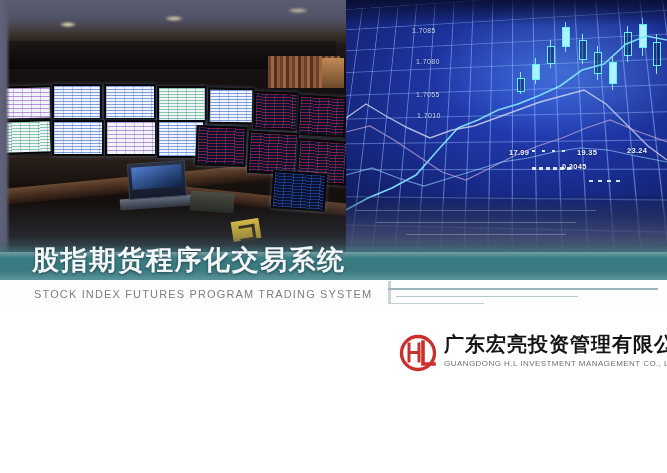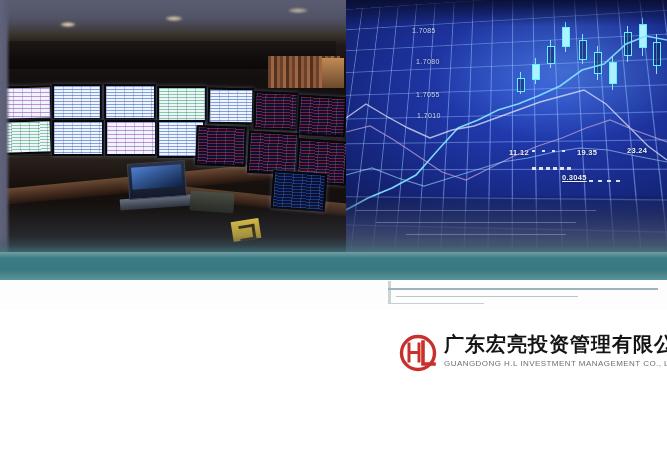--- a/index.html
+++ b/index.html
@@ -269,24 +269,24 @@
 
     <div class="chart-right">
       <div class="chart-grid"></div>
       <div class="chart-glow"></div>
 
       <div class="chart-axis-label" style="left:66px;top:27px;">1.7085</div>
       <div class="chart-axis-label" style="left:70px;top:58px;">1.7080</div>
       <div class="chart-axis-label" style="left:70px;top:91px;">1.7055</div>
       <div class="chart-axis-label" style="left:71px;top:112px;">1.7010</div>
 
-      <div class="chart-bottom-label" style="left:163px;top:148px;">11.12</div>
+      <div class="chart-bottom-label" style="left:163px;top:148px;">17.99</div>
       <div class="chart-bottom-label" style="left:231px;top:148px;">19.35</div>
       <div class="chart-bottom-label" style="left:281px;top:146px;">23.24</div>
-      <div class="chart-bottom-label" style="left:216px;top:173px;text-decoration:underline;">0.3045</div>
+      <div class="chart-bottom-label" style="left:216px;top:162px;">0.3045</div>
 
       <div class="wick" style="left:174px;top:72px;height:22px;"></div>
       <div class="candle" style="left:171px;top:78px;width:6px;height:12px;"></div>
       <div class="wick" style="left:189px;top:58px;height:26px;"></div>
       <div class="candle fill" style="left:186px;top:64px;width:6px;height:14px;"></div>
       <div class="wick" style="left:204px;top:40px;height:28px;"></div>
       <div class="candle" style="left:201px;top:46px;width:6px;height:16px;"></div>
       <div class="wick" style="left:219px;top:22px;height:30px;"></div>
       <div class="candle fill" style="left:216px;top:27px;width:6px;height:18px;"></div>
       <div class="wick" style="left:236px;top:34px;height:30px;"></div>
@@ -332,22 +332,24 @@
       <div class="chart-reflect">
         <div class="reflect-line" style="left:10px;top:14px;width:240px;"></div>
         <div class="reflect-line" style="left:30px;top:26px;width:200px;"></div>
         <div class="reflect-line" style="left:60px;top:38px;width:160px;"></div>
       </div>
     </div>
   </div>
 
   <div class="title-band"></div>
   <div class="title-band-solid"></div>
+  <div class="title-cn">股指期货程序化交易系统</div>
 
   <div class="sub-band"></div>
+  <div class="subtitle-en">STOCK  INDEX  FUTURES  PROGRAM   TRADING  SYSTEM</div>
 
   <div class="deco deco-tick"></div>
   <div class="deco deco-1"></div>
   <div class="deco deco-2"></div>
   <div class="deco deco-3"></div>
   <div class="deco deco-4"></div>
 
   <div class="logo-lockup">
     <div class="logo-mark">
       <svg viewBox="0 0 40 40" width="40" height="40">

